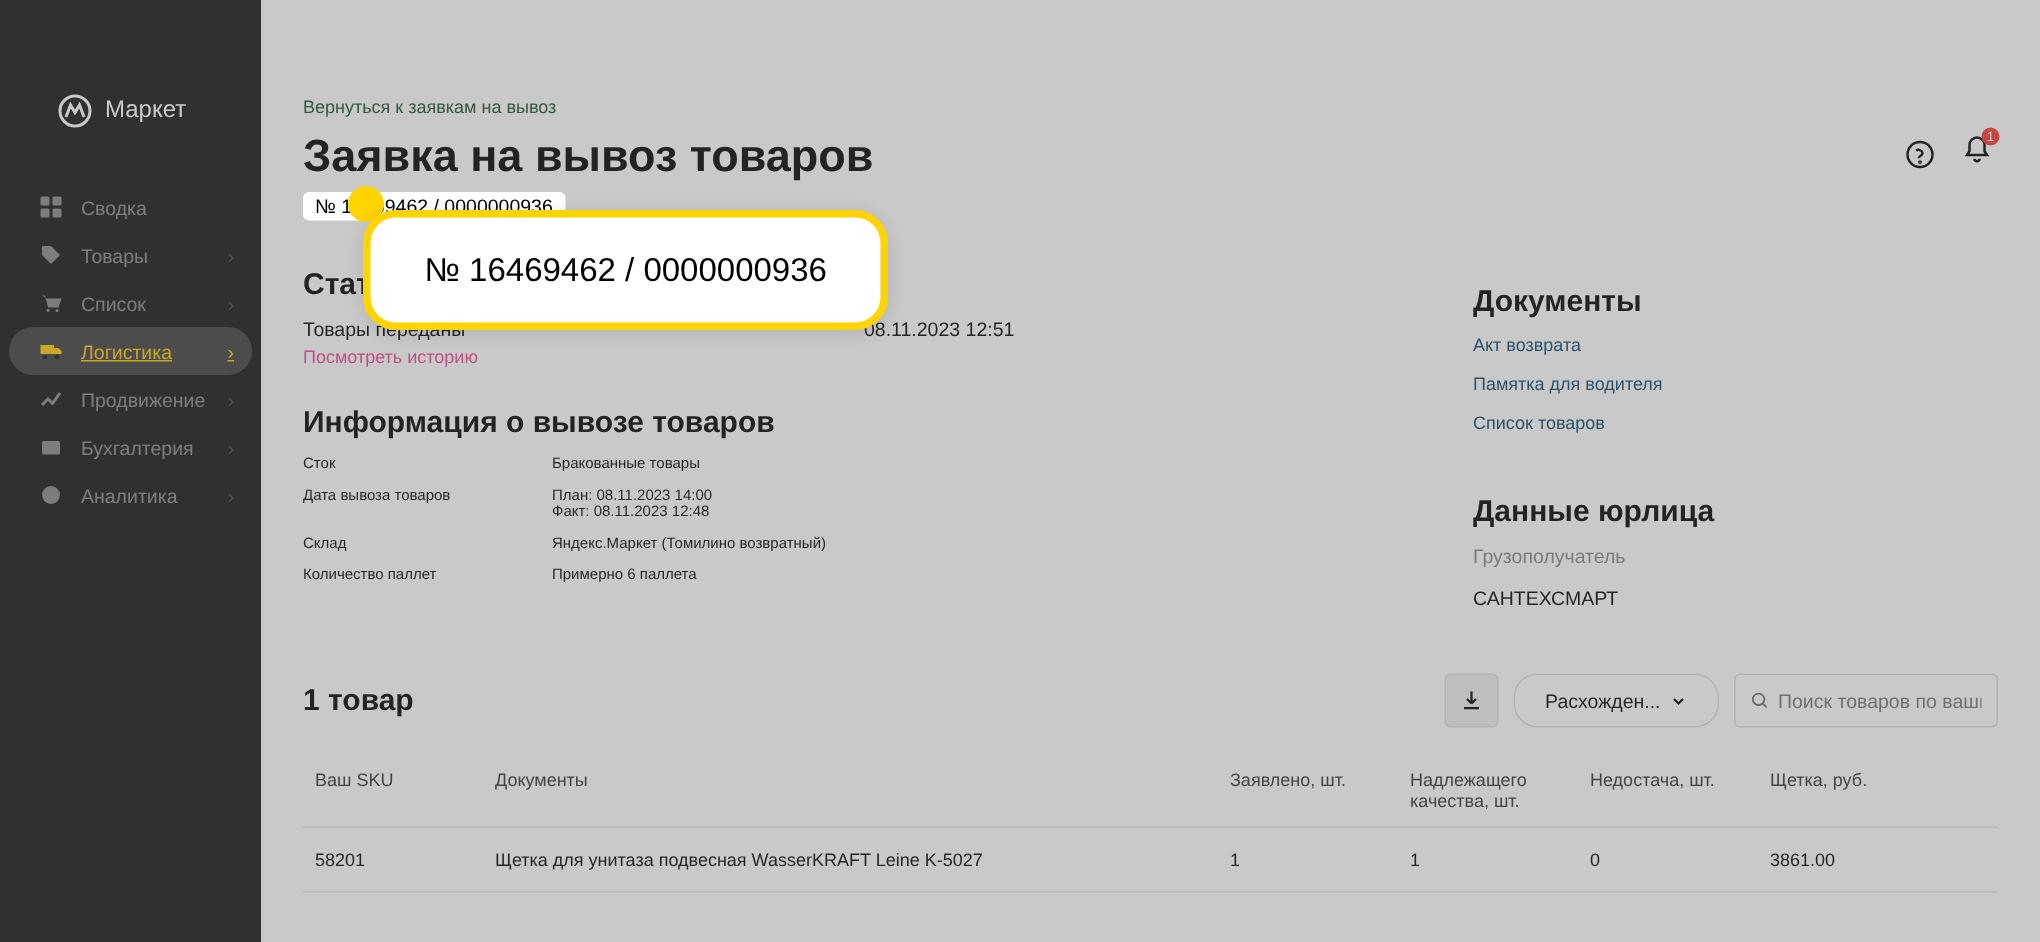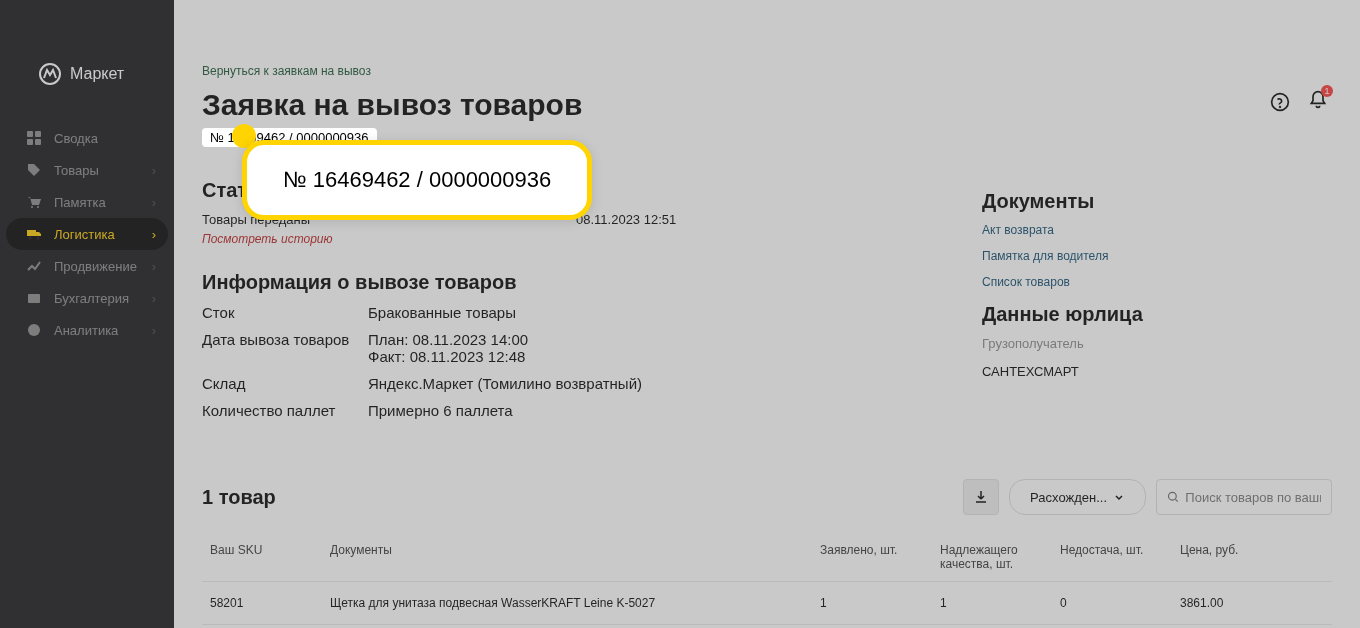--- a/index.html
+++ b/index.html
@@ -49,22 +49,23 @@
       align-items: center;
       padding: 8px 12px 8px 20px;
       color: rgba(255, 255, 255, 0.5);
       font-size: 13px;
       cursor: pointer;
       border-radius: 20px;
       margin: 0 6px;
       position: relative;
     }
     .sidebar-item.active {
-      background: #000000;
+      background: #404040;
       color: #fc0;
+      text-decoration: underline;
     }
     .sidebar-item .side-icon {
       width: 16px;
       height: 16px;
       margin-right: 12px;
       flex-shrink: 0;
     }
     .sidebar-item .chevron {
       margin-left: auto;
       opacity: 0.4;
@@ -159,27 +160,26 @@
     }
     .status-row {
       display: flex;
       font-size: 13px;
       margin-bottom: 2px;
     }
     .status-row .label {
       width: 374px;
     }
     .history-link {
-      color: #b91c1c;
+      color: #ec4899;
       font-size: 12px;
       text-decoration: none;
-      font-style: italic;
     }
     .info-grid {
-      font-size: 15px;
+      font-size: 10px;
     }
     .info-row {
       display: flex;
       margin-bottom: 10px;
     }
     .info-row .i-label {
       width: 166px;
     }
     .right-col {
       position: absolute;
@@ -301,21 +301,21 @@
       </svg>
     <span>Товары</span>
     <span class="chevron">›</span>
   </div>
   <div class="sidebar-item">
     <svg class="side-icon" viewBox="0 0 16 16" fill="currentColor">
         <path d="M2 3h2l2 8h7l2-6H5"></path>
         <circle cx="6" cy="13" r="1"></circle>
         <circle cx="12" cy="13" r="1"></circle>
       </svg>
-    <span>Памятка</span>
+    <span>Список</span>
     <span class="chevron">›</span>
   </div>
   <div class="sidebar-item active">
     <svg class="side-icon" viewBox="0 0 16 16" fill="#fc0">
         <path d="M1 4h9v6H1z M10 6h3l2 2v2h-5z"></path>
         <circle cx="4" cy="12" r="1.5" fill="#151518"></circle>
         <circle cx="12" cy="12" r="1.5" fill="#151518"></circle>
       </svg>
     <span>Логистика</span>
     <span class="chevron">›</span>
@@ -393,21 +393,21 @@
     </div>
   </div>
 
   
   <div class="right-col">
     <h2 class="section-title">Документы</h2>
     <a class="doc-link">Акт возврата</a>
     <a class="doc-link">Памятка для водителя</a>
     <a class="doc-link">Список товаров</a>
 
-    <h2 class="section-title" style="margin-top:14px">Данные юрлица</h2>
+    <h2 class="section-title" style="margin-top:41px">Данные юрлица</h2>
     <div class="legal-label">Грузополучатель</div>
     <div class="legal-value">САНТЕХСМАРТ</div>
   </div>
 
   
   <div class="products-bar">
     <div class="products-title">1 товар</div>
     <div class="icon-btn">
       <svg width="16" height="16" viewBox="0 0 16 16" fill="none" stroke="#000" stroke-width="1.5">
           <path d="M8 2v8m0 0l-3-3m3 3l3-3M3 13h10"></path>
@@ -429,21 +429,21 @@
   </div>
 
   <table>
     <thead>
       <tr>
         <th style="width:120px">Ваш SKU</th>
         <th style="width:490px">Документы</th>
         <th style="width:120px">Заявлено, шт.</th>
         <th style="width:120px">Надлежащего качества, шт.</th>
         <th style="width:120px">Недостача, шт.</th>
-        <th>Цена, руб.</th>
+        <th>Щетка, руб.</th>
       </tr>
     </thead>
     <tbody>
       <tr>
         <td>58201</td>
         <td>Щетка для унитаза подвесная WasserKRAFT Leine K-5027</td>
         <td>1</td>
         <td>1</td>
         <td>0</td>
         <td>3861.00</td>

